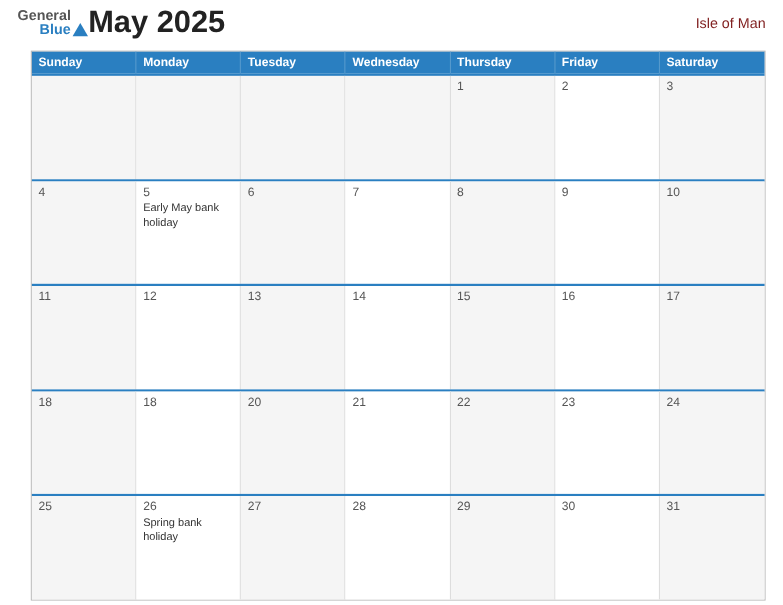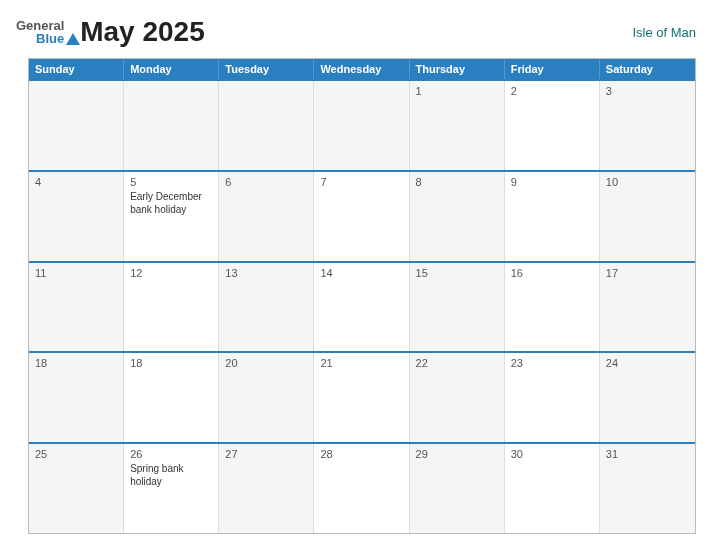--- a/index.html
+++ b/index.html
@@ -6,21 +6,21 @@
     body {
       width: 712px;
       height: 550px;
       background: #fff;
       font-family: Arial, sans-serif;
       overflow: hidden;
     }
     .page {
       width: 712px;
       height: 550px;
-      padding: 16px 16px;
+      padding: 4px 16px;
       display: flex;
       flex-direction: column;
     }
     .header {
       display: flex;
       align-items: center;
       justify-content: space-between;
       margin-bottom: 10px;
     }
     .logo {
@@ -52,21 +52,21 @@
     }
     .month-title {
       font-size: 28px;
       font-weight: bold;
       color: #222;
       text-align: left;
       flex: 1;
     }
     .region {
       font-size: 13px;
-      color: #0f766e;
+      color: #7f1d1d;
       text-align: left;
     }
     .calendar {
       flex: 1;
       display: flex;
       flex-direction: column;
       border: 1px solid #bbb;
       margin-left: 12px;
     }
     .cal-header {
@@ -160,21 +160,21 @@
           <div class="cal-cell">
             <div class="day-num">3</div>
           </div>
         </div>
         <div class="cal-week">
           <div class="cal-cell">
             <div class="day-num">4</div>
           </div>
           <div class="cal-cell even-col">
             <div class="day-num">5</div>
-            <div class="day-event">Early December bank holiday</div>
+            <div class="day-event">Early May bank holiday</div>
           </div>
           <div class="cal-cell">
             <div class="day-num">6</div>
           </div>
           <div class="cal-cell even-col">
             <div class="day-num">7</div>
           </div>
           <div class="cal-cell">
             <div class="day-num">8</div>
           </div>

